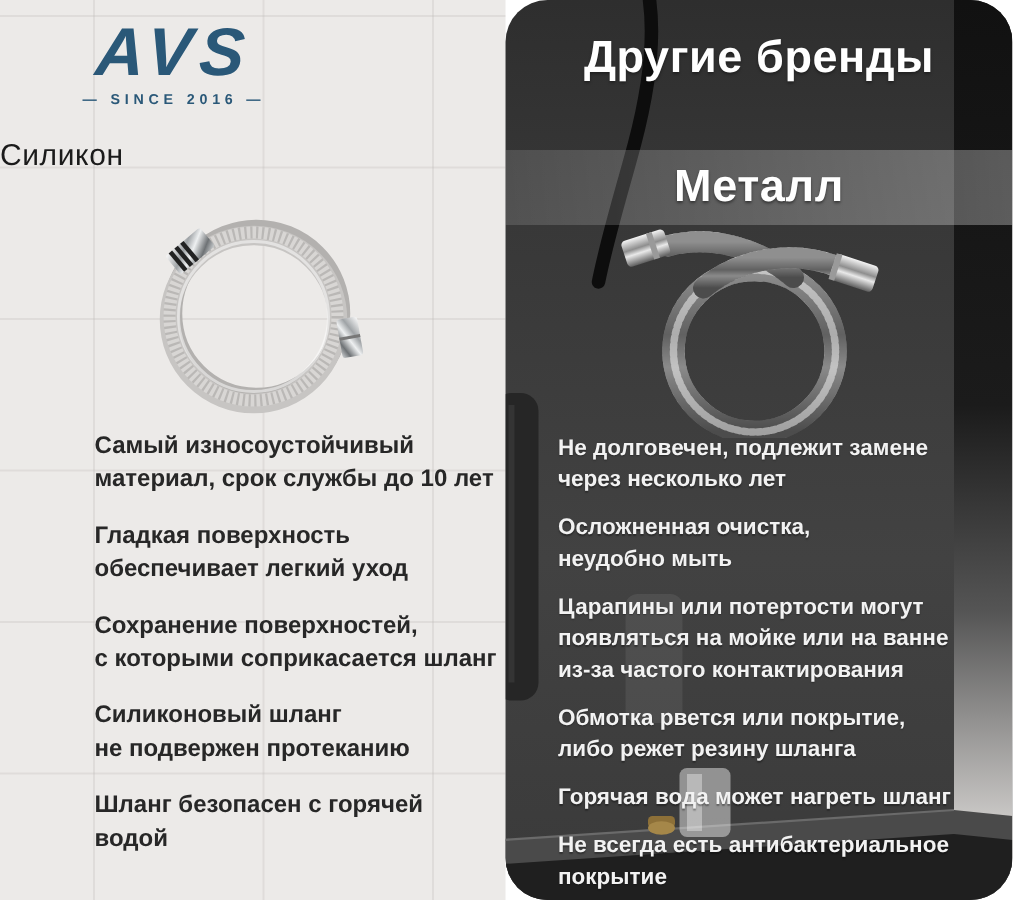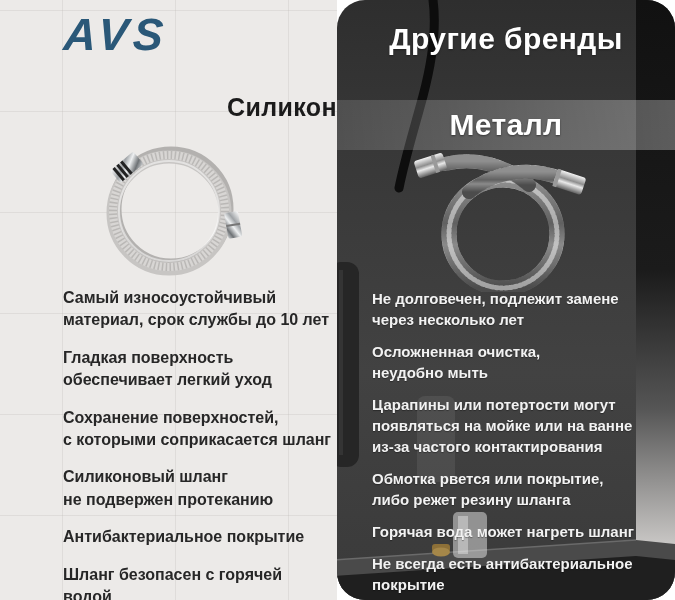--- a/index.html
+++ b/index.html
@@ -11,22 +11,22 @@
   
   .panel-left{position:absolute;top:0;left:0;width:337px;height:600px;background:#eceae8;}
   .tiles{position:absolute;inset:0;
     background-image:
       linear-gradient(to right, rgba(150,145,140,.28) 1px, transparent 1px),
       linear-gradient(to bottom, rgba(150,145,140,.28) 1px, transparent 1px);
     background-size:113px 101px;background-position:62px 10px;opacity:.55;}
   .logo{position:absolute;top:12px;left:40px;width:152px;text-align:center;color:#2a5878;}
   .logo-text{font-size:45px;line-height:1;font-weight:800;font-style:italic;letter-spacing:5px;transform:skewX(-4deg);}
   .logo-since{margin-top:4px;font-size:9.5px;font-weight:700;letter-spacing:3.2px;white-space:nowrap;}
-  .heading-left{position:absolute;top:93px;left:0;width:100%;text-align:right;
-    font-size:25px;font-weight:700;color:#1b1b1b;letter-spacing:.4px;}
+  .heading-left{position:absolute;top:93px;left:0;width:100%;text-align:left;
+    font-size:20px;font-weight:400;color:#1b1b1b;letter-spacing:.4px;}
   .hose-left{position:absolute;top:136px;left:69px;width:200px;height:152px;}
   .features{display:flex;flex-direction:column;}
   .features-left{position:absolute;top:287px;left:63px;width:272px;gap:15px;
     font-size:16px;font-weight:700;line-height:1.4;color:#272727;}
   .feature{white-space:pre-line;}
   
   .panel-right{position:absolute;top:0;left:337px;width:338px;height:600px;color:#f4f4f4;
     background:linear-gradient(180deg,#2e2e2e 0%,#383838 25%,#424242 62%,#3a3a3a 100%);overflow:hidden;border-radius:28px;}
   .bg-right{position:absolute;inset:0;z-index:1;}
   .heading-right{position:absolute;top:22px;left:0;width:100%;z-index:3;text-align:center;
@@ -42,20 +42,21 @@
 </head>
 <body>
 
 <div class="stage">
 
   <div class="panel-left">
     <div class="tiles"></div>
 
     <div class="logo">
       <div class="logo-text">AVS</div>
+      <div class="logo-since">— SINCE 2016 —</div>
     </div>
 
     <div class="heading-left">Силикон</div>
 
     <svg class="hose-left" viewBox="0 0 200 152" width="200" height="152">
       <defs>
         <linearGradient id="chrA" x1="0" y1="0" x2="1" y2="1">
           <stop offset="0" stop-color="#fdfdfd"></stop>
             <stop offset=".35" stop-color="#9fa3a6"></stop>
           <stop offset=".55" stop-color="#eef0f1"></stop>
@@ -85,21 +86,20 @@
     <div class="features features-left">
 
     <div class="feature">Самый износоустойчивый
 материал, срок службы до 10 лет</div>
         <div class="feature">Гладкая поверхность
 обеспечивает легкий уход</div>
         <div class="feature">Сохранение поверхностей,
 с которыми соприкасается шланг</div>
         <div class="feature">Силиконовый шланг
 не подвержен протеканию</div>
-        <div class="feature">Антибактериальное покрытие</div>
         <div class="feature">Шланг безопасен с горячей водой</div>
       </div>
   </div>
 
   <div class="panel-right">
 
     <svg class="bg-right" viewBox="0 0 338 600" width="338" height="600" preserveAspectRatio="none">
       <defs>
         <linearGradient id="wallGrad" x1="0" y1="0" x2="0" y2="1">
           <stop offset="0" stop-color="#111111"></stop>

